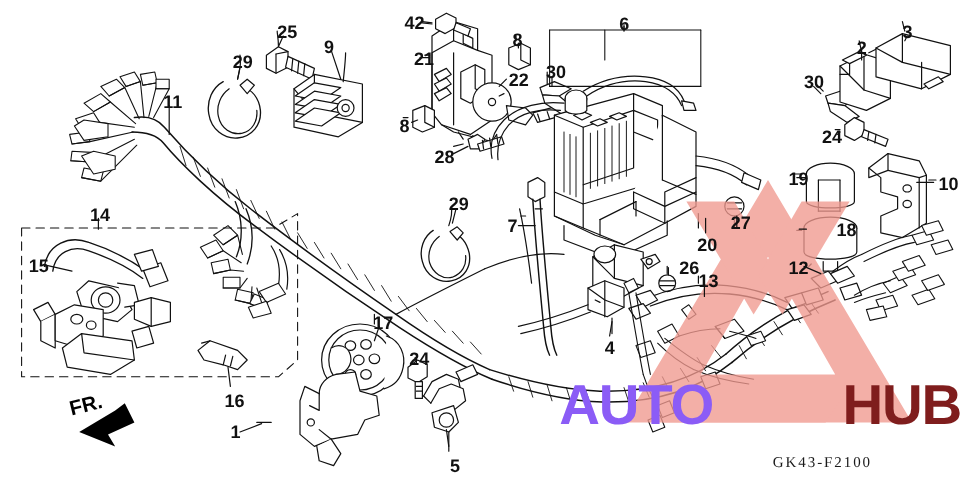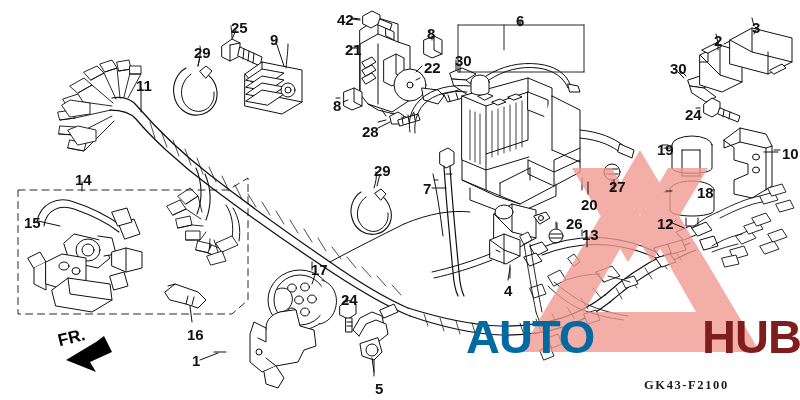--- a/index.html
+++ b/index.html
@@ -1,27 +1,27 @@
 <!DOCTYPE html>
 <html><head>
 <meta charset="utf-8">
 <style>
   html,body{margin:0;padding:0;background:#fff;}
   body{width:800px;height:400px;overflow:hidden;font-family:"Liberation Sans",sans-serif;}
   #stage{position:relative;width:800px;height:400px;background:#ffffff;}
   #stage svg.layer{position:absolute;left:0;top:0;width:800px;height:400px;}
   .callout{position:absolute;font-family:"Liberation Sans",sans-serif;font-weight:700;
            font-size:15px;color:#111;line-height:1;white-space:nowrap;}
-  .partcode{position:absolute;font-family:"Liberation Serif",serif;font-weight:700;
+  .partcode{position:absolute;font-family:"Liberation Serif",serif;font-weight:400;
             font-size:12.5px;letter-spacing:1.6px;color:#1a1a1a;}
   .frmark{position:absolute;font-family:"Liberation Sans",sans-serif;font-weight:700;
           font-size:17px;color:#000;transform:rotate(-14deg);}
   .wm-text{position:absolute;font-family:"Liberation Sans",sans-serif;font-weight:800;
            font-size:47px;letter-spacing:-1px;line-height:1;}
-  .wm-auto{color:#0369a1;}
+  .wm-auto{color:#8b5cf6;}
   .wm-moto{color:#ef8c84;}
   .wm-hub{color:#7f1d1d;}
 </style>
 </head>
 <body>
 
 <div id="stage">
 
   <svg class="layer" viewBox="0 0 800 400">
     <g fill="none" stroke="#111" stroke-width="1" stroke-linecap="round" stroke-linejoin="round">

